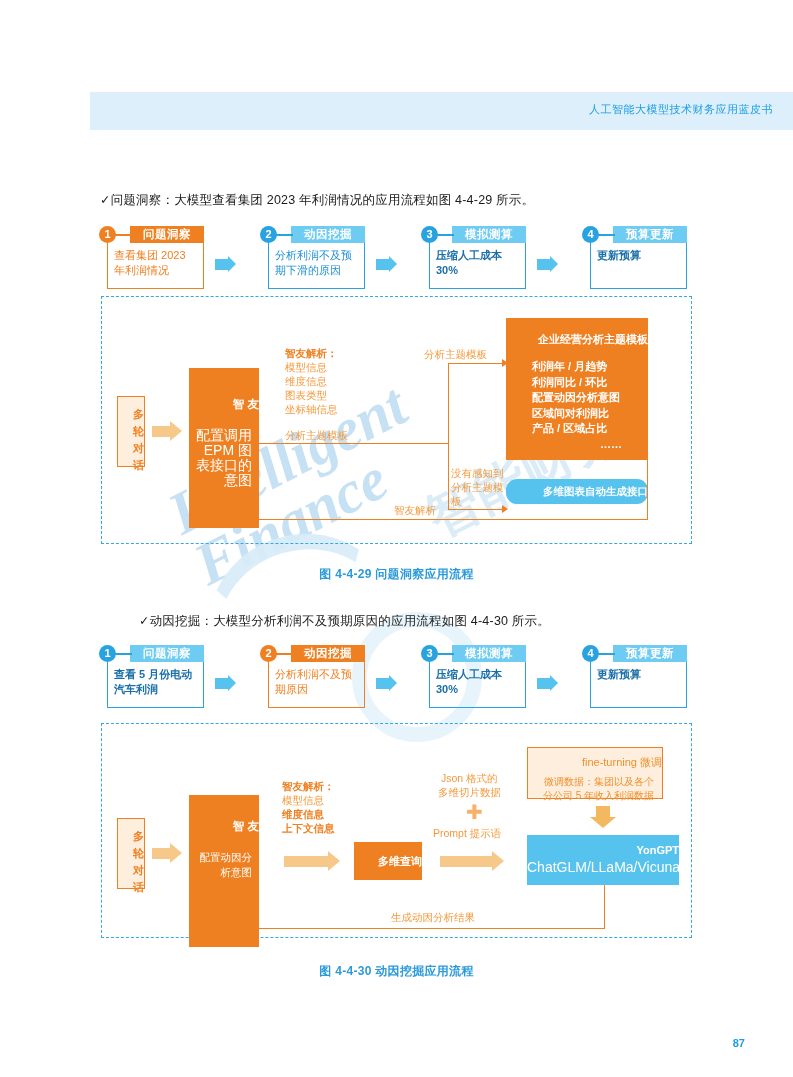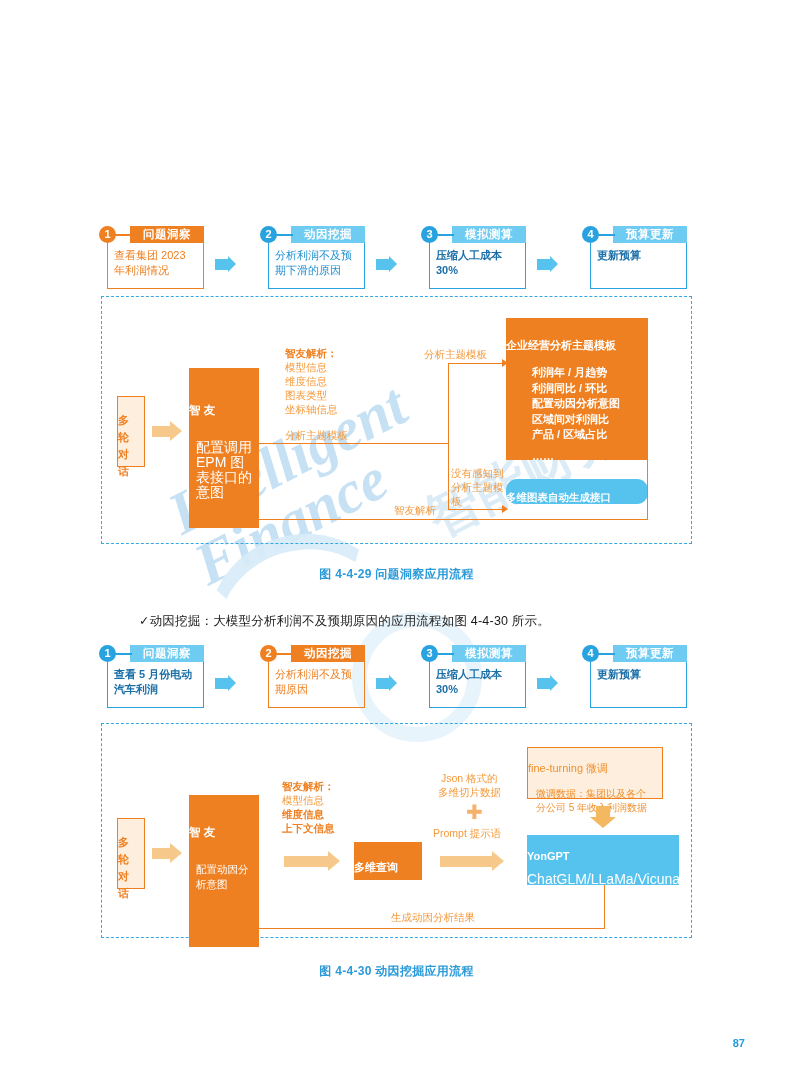--- a/index.html
+++ b/index.html
@@ -131,37 +131,41 @@
 
   .caption {
     position:absolute; width:100%; text-align:center;
     font-size:12px; font-weight:bold; color:#2b9ad9; letter-spacing:.3px;
   }
   .pageno {
     position:absolute; right:48px; bottom:28px;
     font-size:11px; font-weight:bold; color:#1e9ee0;
   }
 
-  .ctr { text-align:left;margin-top:6px; }
+  .ctr { text-align:right; }
   .vtext { line-height:17px; }
 </style>
 </head>
 <body>
 
 <div class="page">
 
+  <div class="header-band">
+    <div class="header-title">人工智能大模型技术财务应用蓝皮书</div>
+  </div>
 
   <div class="wm wm-en">
     <div>Intelligent</div>
     <div>Finance</div>
   </div>
   <div class="wm wm-cn">智能财务</div>
   <div class="wm wm-swoosh"></div>
   <div class="wm wm2-circle"></div>
 
+  <div class="intro" style="left:100px; top:192px;">✓问题洞察：大模型查看集团 2023 年利润情况的应用流程如图 4-4-29 所示。</div>
 
   <div class="strip" style="left:99px; top:226px; width:620px; height:66px;">
 
     <div class="step orange" style="left:0px;">
       <div class="num">1</div>
       <div class="numline"></div>
       <div class="cap">问题洞察</div>
       <div class="body">查看集团 2023 年利润情况</div>
     </div>
     <div class="fatarrow" style="left:116px; top:33px;"></div>

